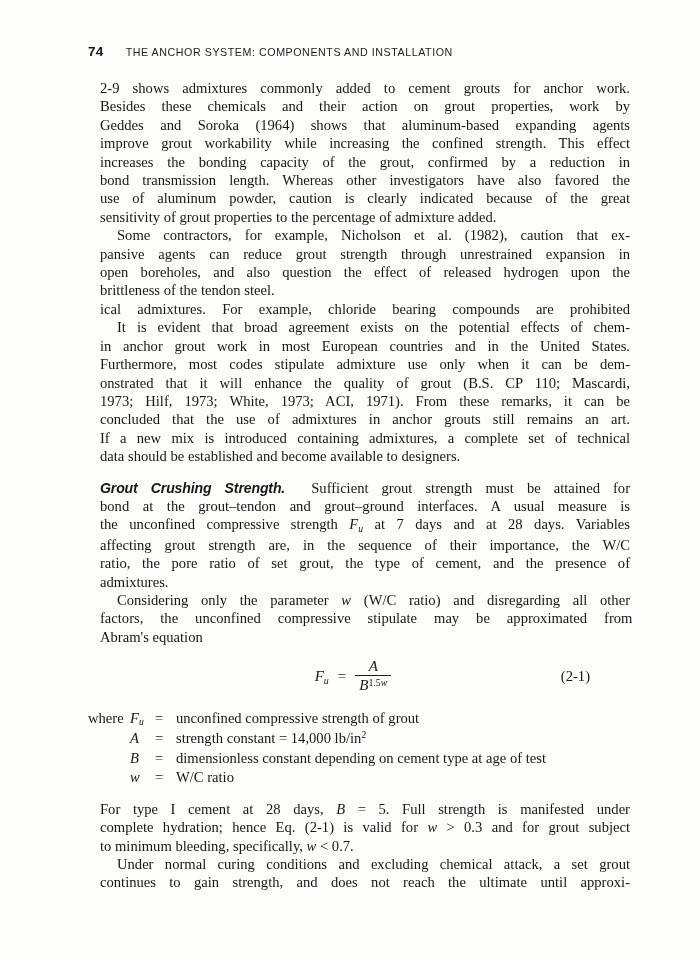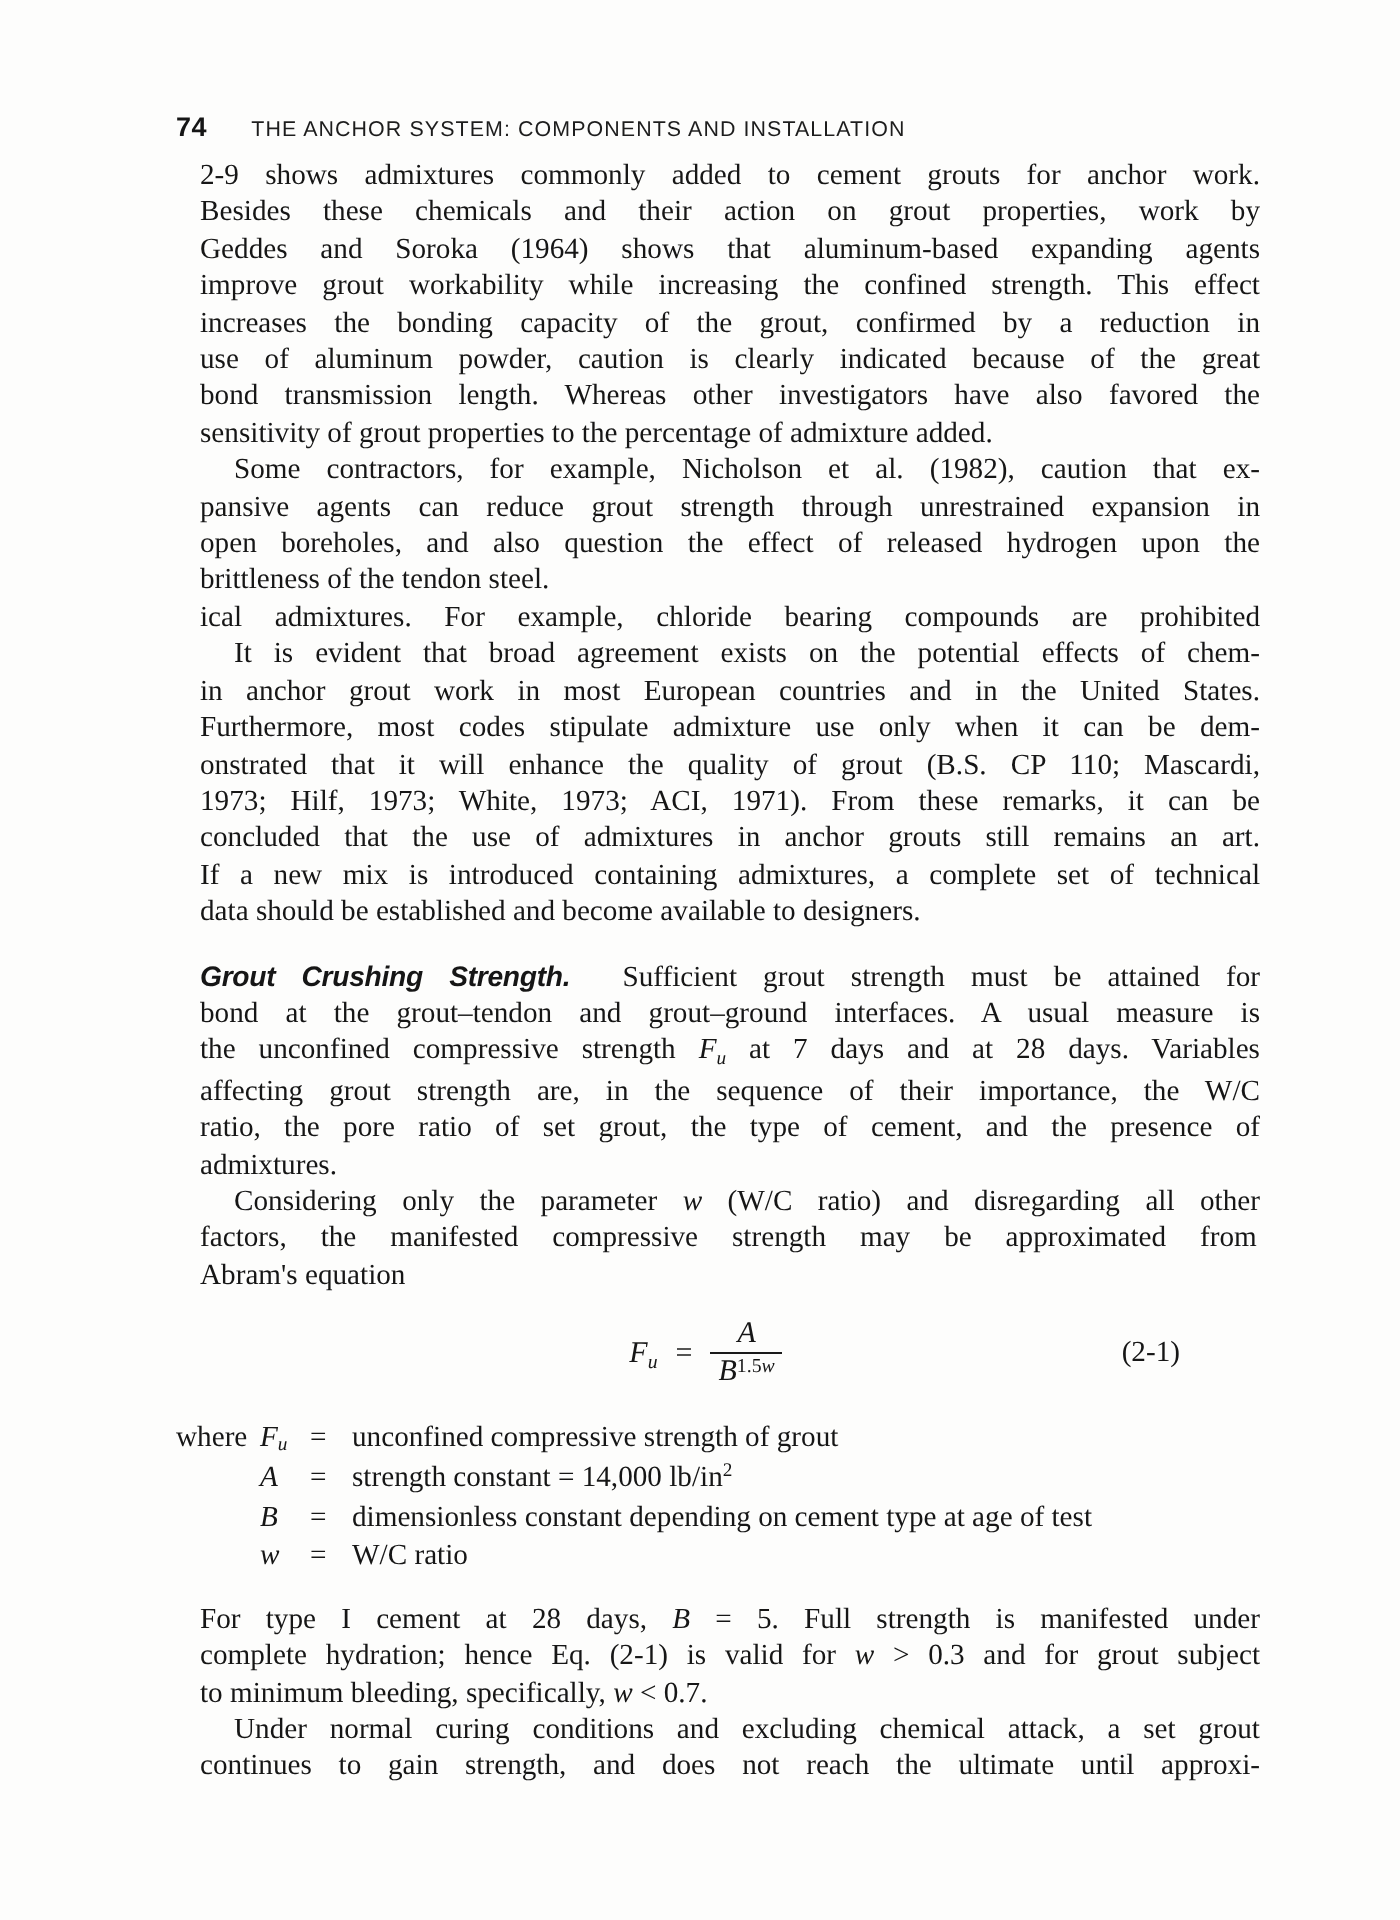--- a/index.html
+++ b/index.html
@@ -4,21 +4,21 @@
 <style>
   html,body{margin:0;padding:0;}
   body{
     width:700px;height:960px;overflow:hidden;
     background:#fdfdfc;
     font-family:"Liberation Serif", serif;
     color:#161616;
   }
   .page{position:relative;width:700px;height:960px;}
   .page-header{
-    position:absolute;top:56px;left:88px;
+    position:absolute;top:44px;left:88px;
     display:flex;align-items:baseline;gap:22px;
     font-family:"Liberation Sans", sans-serif;
     justify-content:center;
   }
   .page-number{font-size:13.5px;font-weight:700;letter-spacing:0.3px;}
   .running-title{font-size:10.7px;letter-spacing:0.55px;color:#1d1d1d;}
   .textcol{
     position:absolute;left:88px;top:79px;width:530px;
     font-size:14.6px;line-height:18.4px;
   }
@@ -61,22 +61,22 @@
     <span class="page-number">74</span>
     <span class="running-title">THE ANCHOR SYSTEM: COMPONENTS AND INSTALLATION</span>
   </div>
   <div class="textcol">
       <div class="para">
         <div class="line" style="word-spacing: 9.51094px;"><span class="line-inner"><span>2-9 shows admixtures commonly added to cement grouts for anchor work.</span></span></div>
         <div class="line" style="word-spacing: 12.4313px;"><span class="line-inner"><span>Besides these chemicals and their action on grout properties, work by</span></span></div>
         <div class="line" style="word-spacing: 12.75px;"><span class="line-inner"><span>Geddes and Soroka (1964) shows that aluminum-based expanding agents</span></span></div>
         <div class="line" style="word-spacing: 8.87326px;"><span class="line-inner"><span>improve grout workability while increasing the confined strength. This effect</span></span></div>
         <div class="line" style="word-spacing: 10.0142px;"><span class="line-inner"><span>increases the bonding capacity of the grout, confirmed by a reduction in</span></span></div>
+        <div class="line" style="word-spacing: 9.47396px;"><span class="line-inner"><span>bond transmission length. Whereas other investigators have also favored the</span></span></div>
         <div class="line" style="word-spacing: 9.18466px;"><span class="line-inner"><span>use of aluminum powder, caution is clearly indicated because of the great</span></span></div>
-        <div class="line" style="word-spacing: 9.47396px;"><span class="line-inner"><span>bond transmission length. Whereas other investigators have also favored the</span></span></div>
         <div class="line short"><span class="line-inner"><span>sensitivity of grout properties to the percentage of admixture added.</span></span></div>
       </div>
       <div class="para">
         <div class="line first-indent" style="word-spacing: 9.39531px;"><span class="line-inner"><span>Some contractors, for example, Nicholson et al. (1982), caution that ex-</span></span></div>
         <div class="line" style="word-spacing: 10.0312px;"><span class="line-inner"><span>pansive agents can reduce grout strength through unrestrained expansion in</span></span></div>
         <div class="line" style="word-spacing: 8.56392px;"><span class="line-inner"><span>open boreholes, and also question the effect of released hydrogen upon the</span></span></div>
         <div class="line short"><span class="line-inner"><span>brittleness of the tendon steel.</span></span></div>
       </div>
       <div class="para">
         <div class="line" style="word-spacing: 12.6543px;"><span class="line-inner"><span>ical admixtures. For example, chloride bearing compounds are prohibited</span></span></div>
@@ -92,21 +92,21 @@
       <div class="para gap">
         <div class="line" style="word-spacing: 9.40312px;"><span class="line-inner"><span class="run-head">Grout Crushing Strength.</span><span>  Sufficient grout strength must be attained for</span></span></div>
         <div class="line" style="word-spacing: 9.91719px;"><span class="line-inner"><span>bond at the grout–tendon and grout–ground interfaces. A usual measure is</span></span></div>
         <div class="line" style="word-spacing: 7.81771px;"><span class="line-inner"><span>the unconfined compressive strength </span><span class="it">F</span><sub class="it">u</sub><span> at 7 days and at 28 days. Variables</span></span></div>
         <div class="line" style="word-spacing: 9.36364px;"><span class="line-inner"><span>affecting grout strength are, in the sequence of their importance, the W/C</span></span></div>
         <div class="line" style="word-spacing: 8.01451px;"><span class="line-inner"><span>ratio, the pore ratio of set grout, the type of cement, and the presence of</span></span></div>
         <div class="line short"><span class="line-inner"><span>admixtures.</span></span></div>
       </div>
       <div class="para">
         <div class="line first-indent" style="word-spacing: 9.07031px;"><span class="line-inner"><span>Considering only the parameter </span><span class="it">w</span><span> (W/C ratio) and disregarding all other</span></span></div>
-        <div class="line" style="word-spacing: 13.3125px;"><span class="line-inner"><span>factors, the manifested compressive strength may be approximated from</span></span></div>
+        <div class="line" style="word-spacing: 13.3125px;"><span class="line-inner"><span>factors, the unconfined compressive stipulate may be approximated from</span></span></div>
         <div class="line short"><span class="line-inner"><span>Abram's equation</span></span></div>
       </div>
       <div class="eq-block"><span class="eq-main">
           <span><span class="it">F</span><sub class="it">u</sub></span>
           <span class="eq-sign">=</span>
           <span class="frac">
             <span class="num it">A</span>
             <span class="den"><span class="it">B</span><sup>1.5<span class="it">w</span></sup></span>
           </span>
         </span><span class="eq-label">(2-1)</span></div>

